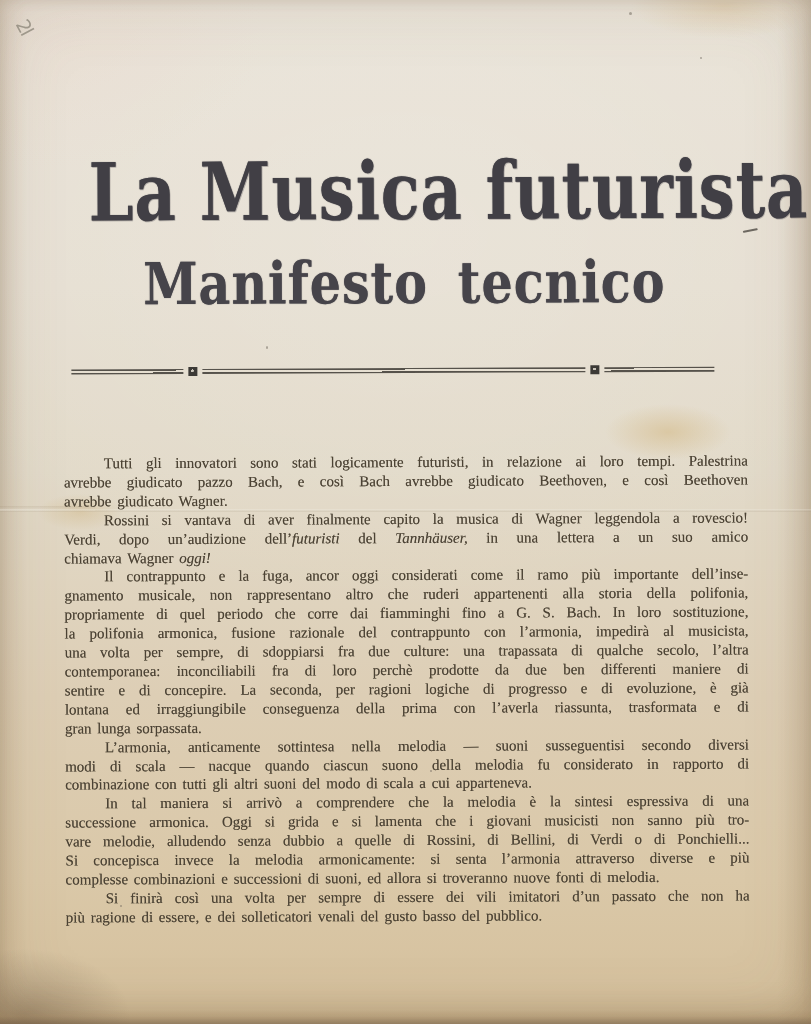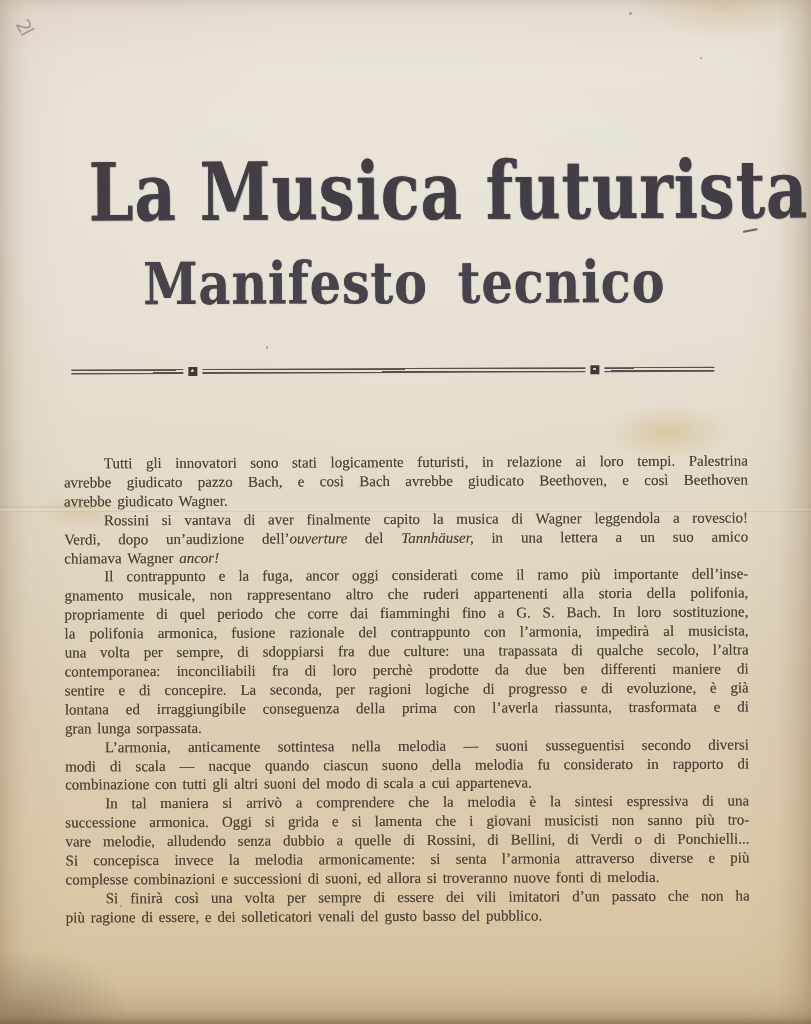--- a/index.html
+++ b/index.html
@@ -96,22 +96,22 @@
     </div>
 
     <div class="body-text">
         <div class="para">
           <div class="line first">Tutti gli innovatori sono stati logicamente futuristi, in relazione ai loro tempi. Palestrina</div>
           <div class="line">avrebbe giudicato pazzo Bach, e così Bach avrebbe giudicato Beethoven, e così Beethoven</div>
           <div class="line last">avrebbe giudicato Wagner.</div>
         </div>
         <div class="para">
           <div class="line first">Rossini si vantava di aver finalmente capito la musica di Wagner leggendola a rovescio!</div>
-          <div class="line">Verdi, dopo un’audizione dell’<i>ouverture</i> del <i>Tannhäuser,</i> in una lettera a un suo amico</div>
-          <div class="line last">chiamava Wagner <i>ancor!</i></div>
+          <div class="line">Verdi, dopo un’audizione dell’<i>futuristi</i> del <i>Tannhäuser,</i> in una lettera a un suo amico</div>
+          <div class="line last">chiamava Wagner <i>oggi!</i></div>
         </div>
         <div class="para">
           <div class="line first">Il contrappunto e la fuga, ancor oggi considerati come il ramo più importante dell’inse-</div>
           <div class="line">gnamento musicale, non rappresentano altro che ruderi appartenenti alla storia della polifonia,</div>
           <div class="line">propriamente di quel periodo che corre dai fiamminghi fino a G. S. Bach. In loro sostituzione,</div>
           <div class="line">la polifonia armonica, fusione razionale del contrappunto con l’armonia, impedirà al musicista,</div>
           <div class="line">una volta per sempre, di sdoppiarsi fra due culture: una trapassata di qualche secolo, l’altra</div>
           <div class="line">contemporanea: inconciliabili fra di loro perchè prodotte da due ben differenti maniere di</div>
           <div class="line">sentire e di concepire. La seconda, per ragioni logiche di progresso e di evoluzione, è già</div>
           <div class="line">lontana ed irraggiungibile conseguenza della prima con l’averla riassunta, trasformata e di</div>

